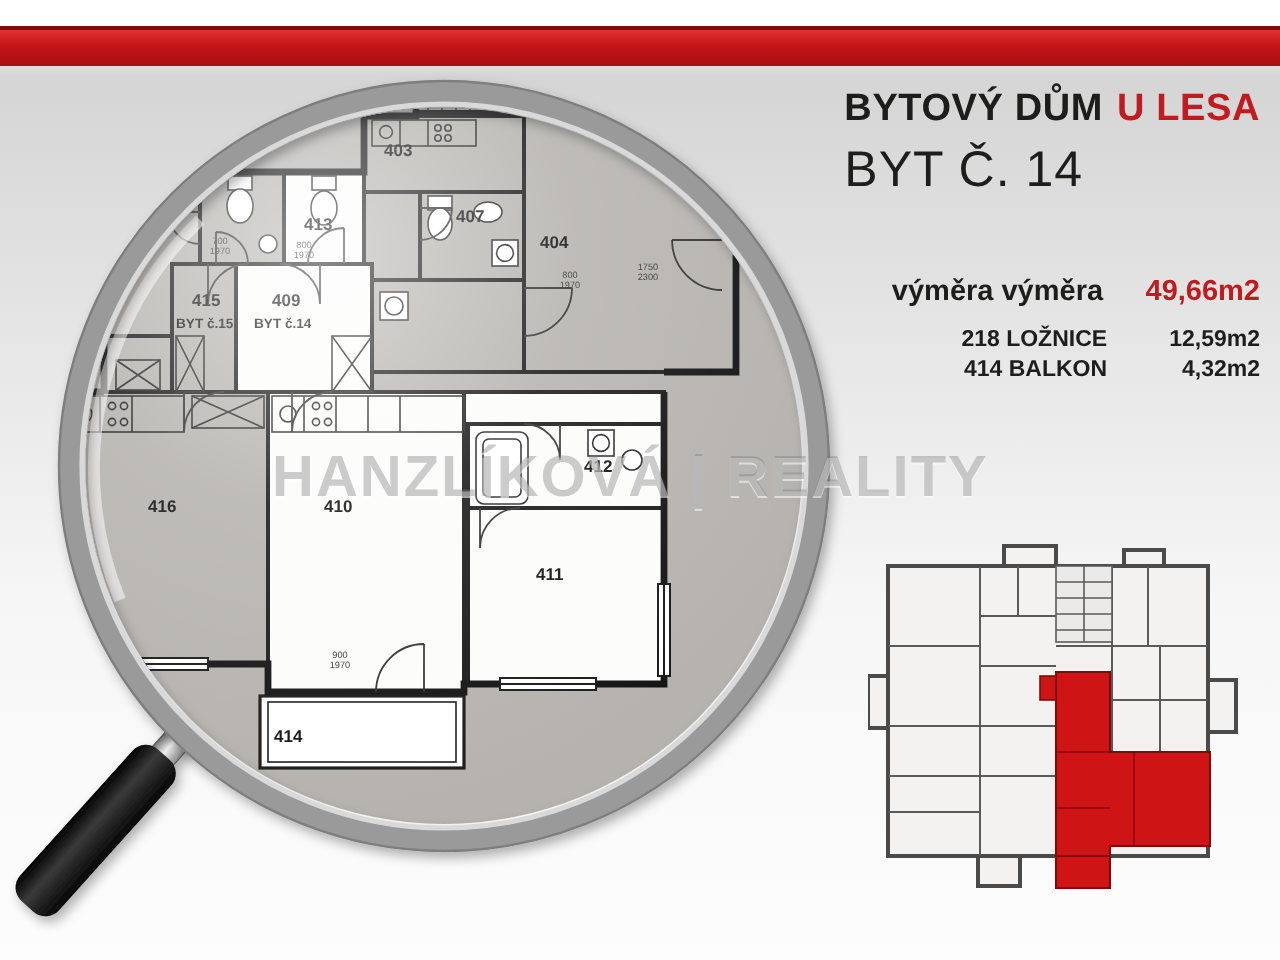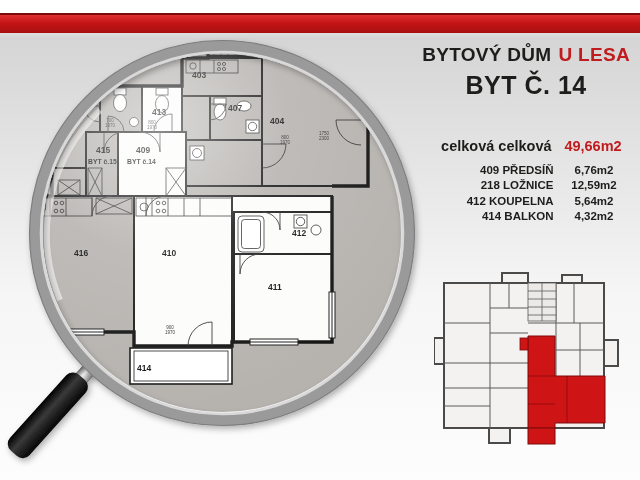--- a/index.html
+++ b/index.html
@@ -7,29 +7,29 @@
     position:relative;width:640px;height:480px;overflow:hidden;
     font-family:"Liberation Sans", sans-serif;
     background:linear-gradient(180deg,#ffffff 0%,#ffffff 2.5%,#d6d5d5 8%,#e6e5e5 34%,#f6f6f6 62%,#fdfdfd 100%);
   }
   .red-bar{
     position:absolute;left:0;top:13px;width:640px;height:18px;
     background:linear-gradient(180deg,#e03030 0%,#c41416 45%,#a80f10 100%);
     border-top:2px solid #7c0b0c;
   }
   
-  .right-panel{position:absolute;right:10px;top:44px;text-align:center;color:#1d1d1b;}
+  .right-panel{position:absolute;right:10px;top:44px;text-align:left;color:#1d1d1b;}
   .title1{font-size:19px;font-weight:bold;letter-spacing:.3px;white-space:nowrap;}
   .title1 .accent{color:#c01b1e;margin-left:7px;}
-  .title2{font-size:25px;font-weight:bold;margin-top:5px;letter-spacing:.5px;}
+  .title2{font-size:25px;font-weight:normal;margin-top:5px;letter-spacing:.5px;}
   
   .areas{position:absolute;right:10px;top:139px;text-align:right;color:#1d1d1b;}
   .arow{white-space:nowrap;line-height:13.2px;}
   .arow .lbl{display:inline-block;font-size:11.5px;font-weight:bold;vertical-align:baseline;}
-  .arow .val{display:inline-block;width:72px;font-size:11.5px;font-weight:bold;text-align:center;vertical-align:baseline;}
+  .arow .val{display:inline-block;width:72px;font-size:11.5px;font-weight:bold;text-align:right;vertical-align:baseline;}
   .arow.sum{margin-bottom:9px;}
   .arow.sum .lbl{font-size:14.5px;}
   .arow.sum .val{font-size:14.5px;color:#c01b1e;width:74px;}
   
   .watermark{
     position:absolute;left:136px;top:223px;width:340px;
     font-size:29px;font-weight:bold;letter-spacing:1px;white-space:nowrap;
     color:rgba(120,120,120,0.38);text-shadow:0 1px 0 rgba(255,255,255,0.55);
     z-index:30;pointer-events:none;
   }
@@ -267,41 +267,34 @@
 
   <div class="right-panel">
     <div class="title1">
       <span>BYTOVÝ DŮM</span><span class="accent">U LESA</span>
     </div>
     <div class="title2">BYT Č. 14</div>
   </div>
 
   <div class="areas">
     <div class="arow sum">
-      <span class="lbl">celková celková</span>
+      <span class="lbl">výměra výměra</span>
       <span class="val">49,66m2</span>
-    </div>
-    <div class="arow">
-      <span class="lbl">409 PŘEDSÍŇ</span>
-      <span class="val">6,76m2</span>
     </div>
     <div class="arow">
       <span class="lbl">218 LOŽNICE</span>
       <span class="val">12,59m2</span>
     </div>
     <div class="arow">
-      <span class="lbl">412 KOUPELNA</span>
-      <span class="val">5,64m2</span>
-    </div>
-    <div class="arow">
       <span class="lbl">414 BALKON</span>
       <span class="val">4,32m2</span>
     </div>
   </div>
 
+  <div class="watermark">HANZLÍKOVÁ | REALITY</div>
 
   <svg class="mini" width="206" height="210" viewBox="0 0 206 210">
 
     <g stroke="#4a4a4a" stroke-width="2" fill="#f4f2f0">
       <rect x="10" y="17" width="160" height="145"></rect>
       <rect x="0" y="72" width="10" height="26"></rect>
       <rect x="170" y="74" width="14" height="26"></rect>
       <rect x="55" y="162" width="21" height="15"></rect>
       <rect x="68" y="7" width="26" height="10"></rect>
       <rect x="128" y="9" width="20" height="8"></rect>

